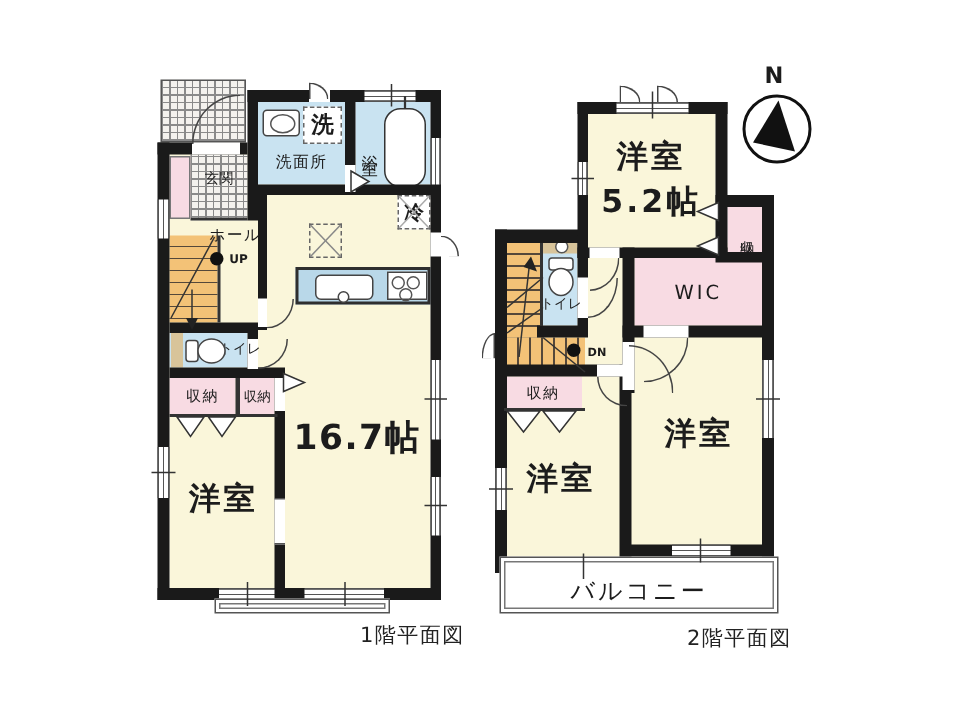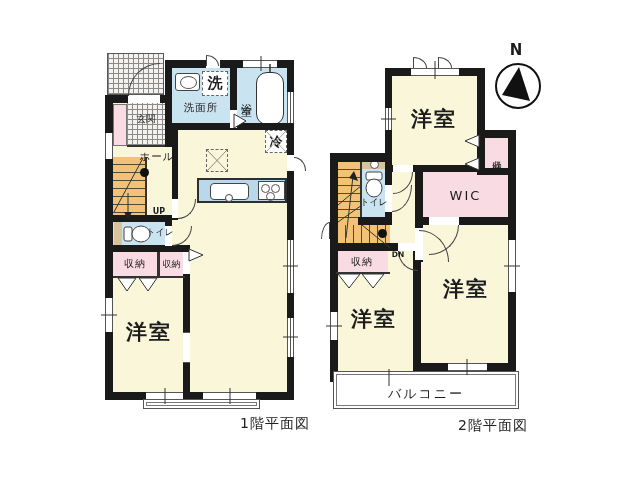--- a/index.html
+++ b/index.html
@@ -34,21 +34,21 @@
   .flap.tr{border-bottom:none;border-top-right-radius:100% 100%;}
   .flap.tl{border-bottom:none;border-top-left-radius:100% 100%;}
   .lbl{position:absolute;display:flex;align-items:center;justify-content:center;
        text-align:center;white-space:nowrap;color:#1c1c1c;}
   .lbl-col{flex-direction:column;gap:2px;}
   .big{font-size:21px;font-weight:600;letter-spacing:2px;}
   .ldk1{font-size:25px;font-weight:600;letter-spacing:2px;}
   .ldk2{font-size:23px;font-weight:600;letter-spacing:1px;}
   .sm{font-size:10px;letter-spacing:1px;}
   .xs{font-size:9px;}
-  .xxs{font-size:8px;font-weight:600;margin-top:39px;}
+  .xxs{font-size:8px;font-weight:600;}
   .vert{writing-mode:vertical-rl;letter-spacing:2px;}
   .dashedbox{position:absolute;background:#fff;border:1px dashed #666;box-sizing:border-box;
              display:flex;align-items:center;justify-content:center;}
   .dot{position:absolute;width:9px;height:9px;border-radius:50%;background:#111;}
   .outline{position:absolute;border:1px solid #555;background:#fff;box-sizing:border-box;}
   .inner-line{position:absolute;left:2px;right:2px;top:2px;bottom:2px;border:1px solid #777;}
   .caption{position:absolute;font-size:14px;letter-spacing:1px;color:#222;}
   svg.overlay{position:absolute;left:0;top:0;pointer-events:none;}
 </style>
 </head>
@@ -128,20 +128,21 @@
     <div class="arc br" style="left:178px;top:199px;width:18px;height:20px;"></div>
     <div class="arc br" style="left:172px;top:226px;width:20px;height:20px;"></div>
     <div class="arc tr" style="left:294px;top:157px;width:12px;height:14px;"></div>
     <div class="flap tr" style="left:206px;top:55px;width:13px;height:11px;"></div>
 
     <div class="outline" style="left:143px;top:399px;width:117px;height:10px;">
       <div class="inner-line"></div>
     </div>
 
     <div class="lbl lbl-col" style="left:183px;top:260px;width:110px;height:62px;">
+      <span class="ldk2">16.7帖</span>
     </div>
     <div class="lbl lbl-col" style="left:108px;top:302px;width:82px;height:60px;">
       <span class="big">洋室</span>
     </div>
     <div class="lbl sm" style="left:170px;top:100px;width:62px;height:16px;font-size:10.5px;">洗面所</div>
     <div class="lbl vert" style="left:238px;top:76px;width:14px;height:42px;font-size:11px;">浴室</div>
     <div class="lbl xs" style="left:129px;top:112px;width:34px;height:14px;font-size:9.5px;">玄関</div>
     <div class="lbl sm" style="left:140px;top:150px;width:34px;height:14px;font-size:10.5px;">ホール</div>
     <div class="dot" style="left:140px;top:168px;"></div>
     <div class="lbl xxs" style="left:151px;top:167px;width:16px;height:11px;">UP</div>
@@ -205,34 +206,35 @@
     <div class="flap tr" style="left:413px;top:57px;width:14px;height:11px;"></div>
     <div class="flap tr" style="left:438px;top:57px;width:14px;height:11px;"></div>
     <div class="flap tl" style="left:321px;top:222px;width:9px;height:17px;"></div>
 
     <div class="outline" style="left:333px;top:371px;width:186px;height:38px;">
       <div class="inner-line"></div>
     </div>
 
     <div class="lbl lbl-col" style="left:390px;top:86px;width:88px;height:66px;">
       <span class="big">洋室</span>
+      <span class="big">5.2帖</span>
     </div>
     <div class="lbl lbl-col" style="left:330px;top:288px;width:88px;height:62px;">
       <span class="big">洋室</span>
     </div>
     <div class="lbl lbl-col" style="left:421px;top:258px;width:90px;height:62px;">
       <span class="big">洋室</span>
     </div>
     <div class="lbl vert" style="left:490px;top:139px;width:13px;height:29px;font-size:9.5px;letter-spacing:1px;">収納</div>
     <div class="lbl" style="left:423px;top:186px;width:85px;height:18px;font-size:13px;letter-spacing:2px;">WIC</div>
     <div class="lbl xs" style="left:360px;top:196px;width:28px;height:13px;">トイレ</div>
     <div class="dot" style="left:378px;top:229px;"></div>
-    <div class="lbl" style="left:390px;top:229px;width:16px;height:10px;font-size:7.5px;font-weight:600;margin-top:20px;">DN</div>
+    <div class="lbl" style="left:390px;top:229px;width:16px;height:10px;font-size:7.5px;font-weight:600;">DN</div>
     <div class="lbl sm" style="left:336px;top:253px;width:52px;height:18px;">収納</div>
-    <div class="lbl" style="left:333px;top:385px;width:186px;height:18px;font-size:13px;letter-spacing:2px;">バルコニー</div>
+    <div class="lbl" style="left:333px;top:385px;width:186px;height:18px;font-size:16px;letter-spacing:2px;">バルコニー</div>
     <div class="caption" style="left:458px;top:417px;">2階平面図</div>
   </div>
 
   <div>
     <div class="lbl" style="left:504px;top:41px;width:24px;height:18px;font-size:15px;font-weight:700;">N</div>
     <div class="abs" style="left:495px;top:63px;width:46px;height:46px;border:2.5px solid #111;border-radius:50%;background:#fff;box-sizing:border-box;"></div>
   </div>
 
   <svg class="overlay" width="635" height="480" viewBox="0 0 635 480">
 

